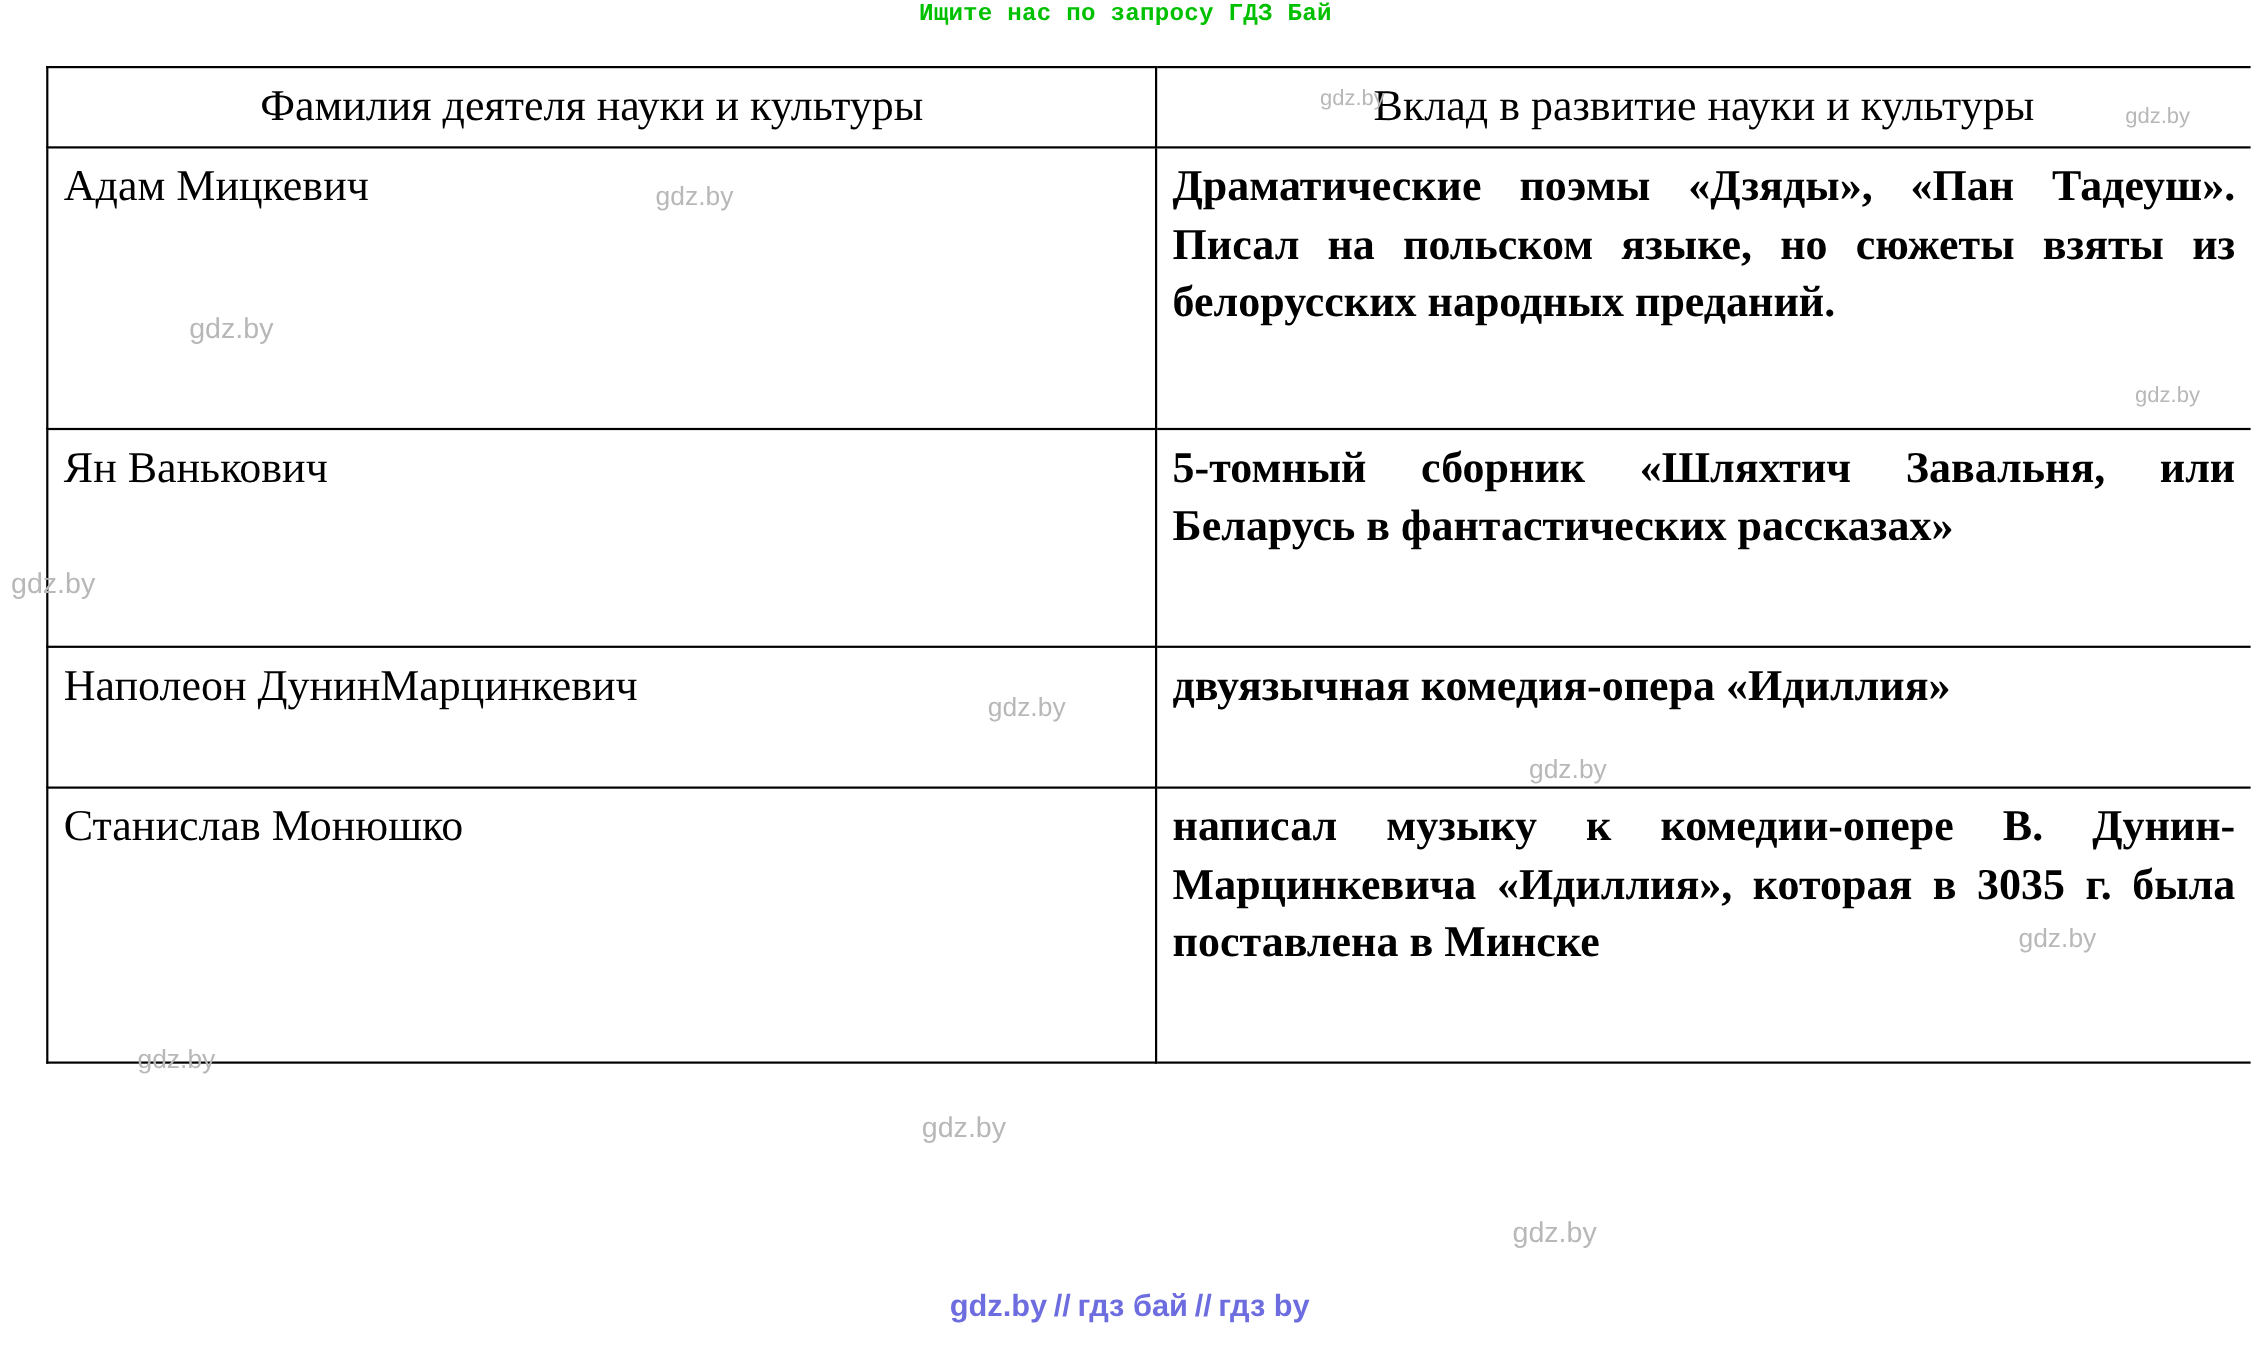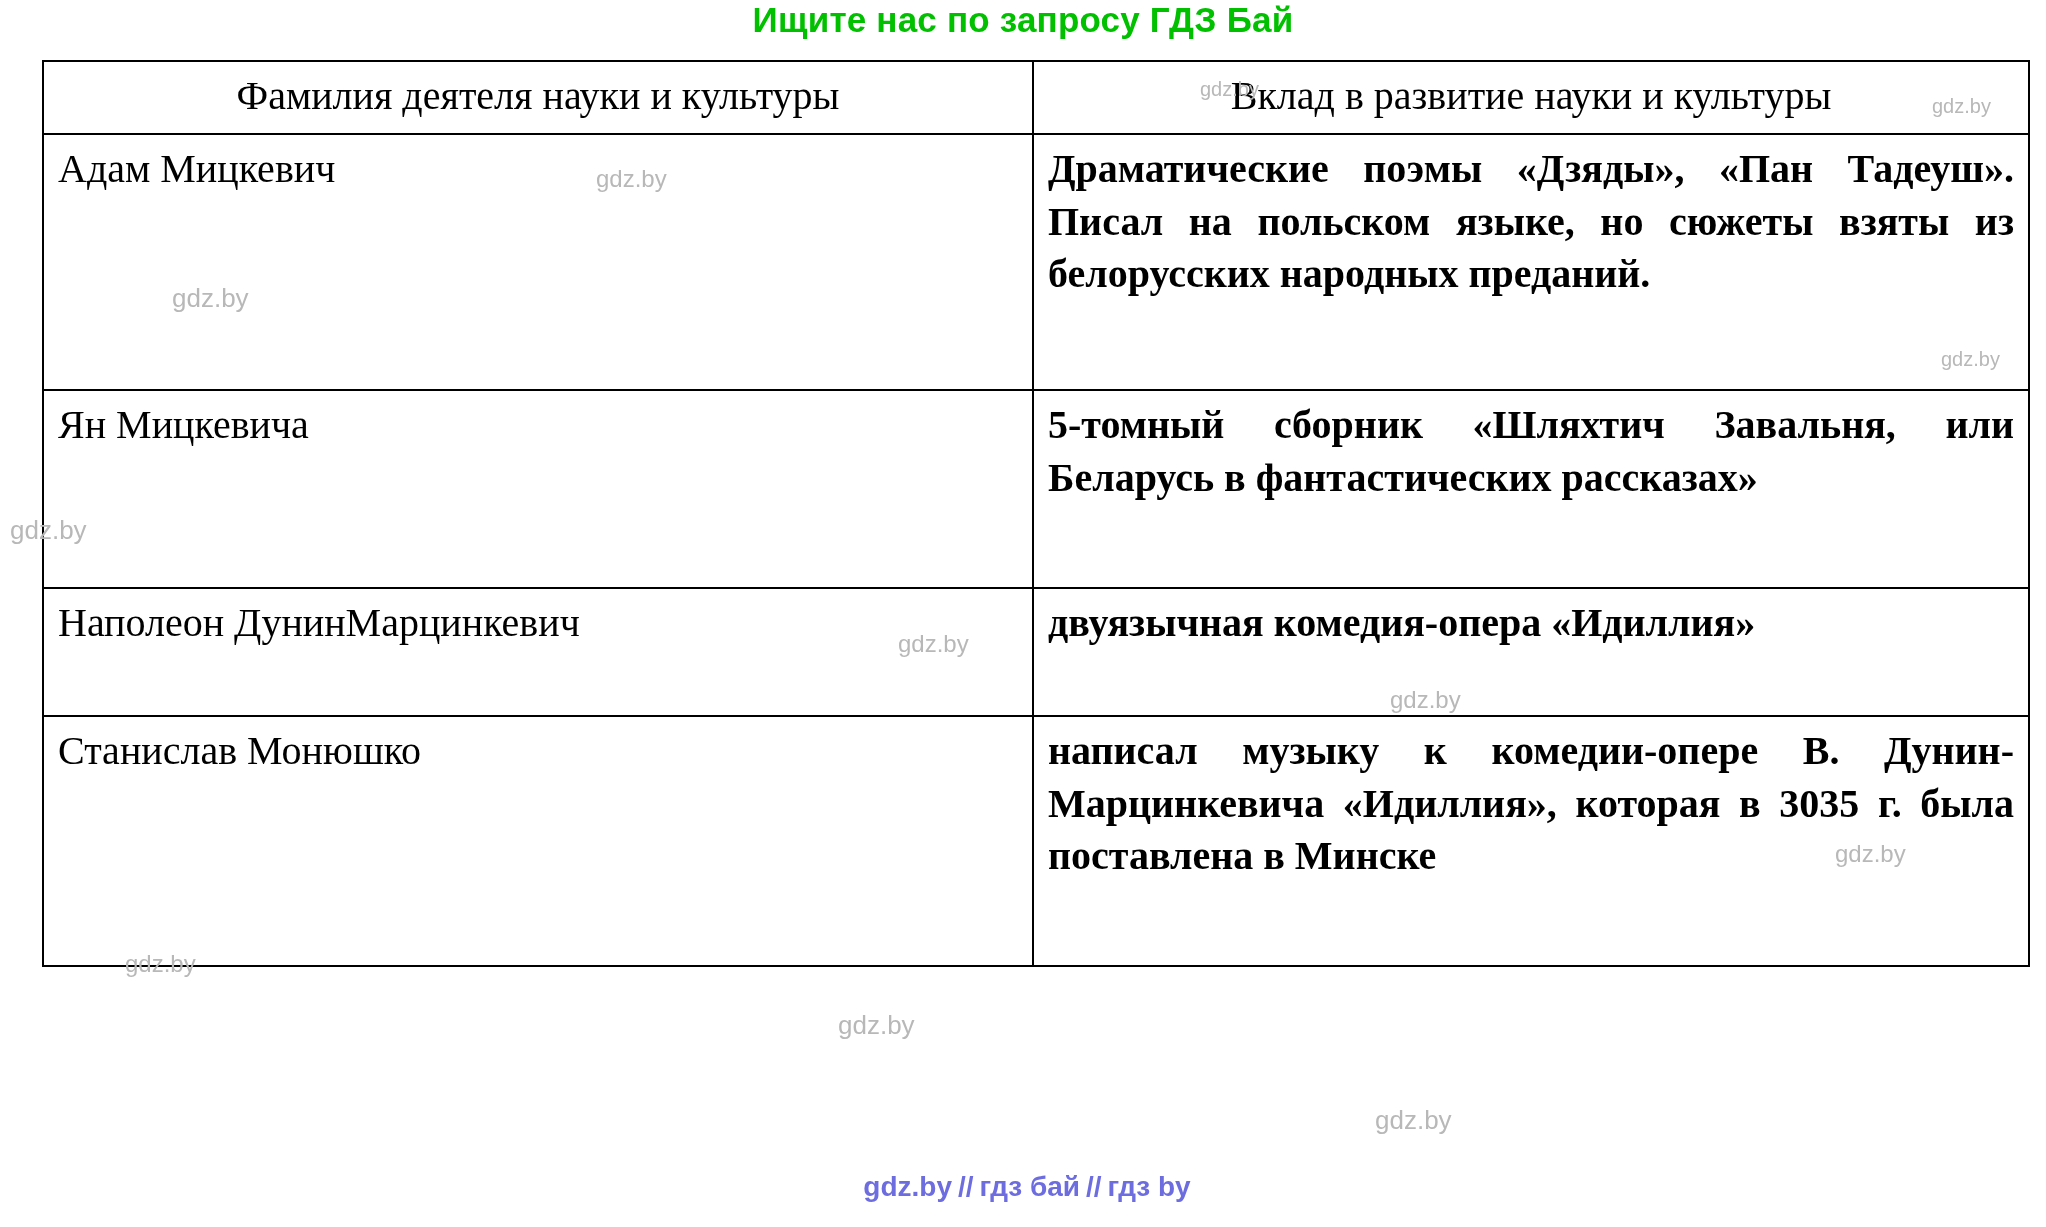--- a/index.html
+++ b/index.html
@@ -19,38 +19,38 @@
     width: 2046px;
     height: 1227px;
     box-sizing: border-box;
   }
   .top-banner {
     position: absolute;
     top: 0px;
     left: 0;
     width: 100%;
     text-align: center;
-    font-family: Liberation Sans, sans-serif;
-    font-size: 35px;
+    font-family: Liberation Mono, monospace;
+    font-size: 22px;
     font-weight: bold;
     color: #00c000;
     letter-spacing: 0.2px;
   }
   table.data-table {
     position: absolute;
     top: 60px;
     left: 42px;
     width: 1928px;
     border-collapse: collapse;
     table-layout: fixed;
   }
   table.data-table td {
     border: 2px solid #000000;
     vertical-align: top;
-    padding: 8px 14px 10px 14px;
+    padding: 8px 32px 10px 14px;
     font-size: 40px;
     line-height: 1.32;
     position: relative;
   }
   td.col-left {
     width: 960px;
   }
   td.col-right {
     width: 966px;
   }
@@ -111,21 +111,21 @@
     <tbody>
       <tr class="row1">
         <td class="col-left cell-header">Фамилия деятеля науки и культуры</td>
         <td class="col-right cell-header">Вклад в развитие науки и культуры</td>
       </tr>
       <tr class="row2">
         <td class="col-left">Адам Мицкевич</td>
         <td class="col-right justify-full pad-left">Драматические поэмы «Дзяды», «Пан Тадеуш». Писал на польском языке, но сюжеты взяты из белорусских народных преданий.</td>
       </tr>
       <tr class="row3">
-        <td class="col-left">Ян Мицкевича</td>
+        <td class="col-left">Ян Ванькович</td>
         <td class="col-right justify-full pad-left">5-томный сборник «Шляхтич Завальня, или Беларусь в фантастических рассказах»</td>
       </tr>
       <tr class="row4">
         <td class="col-left">Наполеон ДунинМарцинкевич</td>
         <td class="col-right justify-full pad-left">двуязычная комедия-опера «Идиллия»</td>
       </tr>
       <tr class="row6">
         <td class="col-left">Станислав Монюшко</td>
         <td class="col-right justify-full pad-left">написал музыку к комедии-опере В. Дунин-Марцинкевича «Идиллия», которая в 3035 г. была поставлена в Минске</td>
       </tr>

